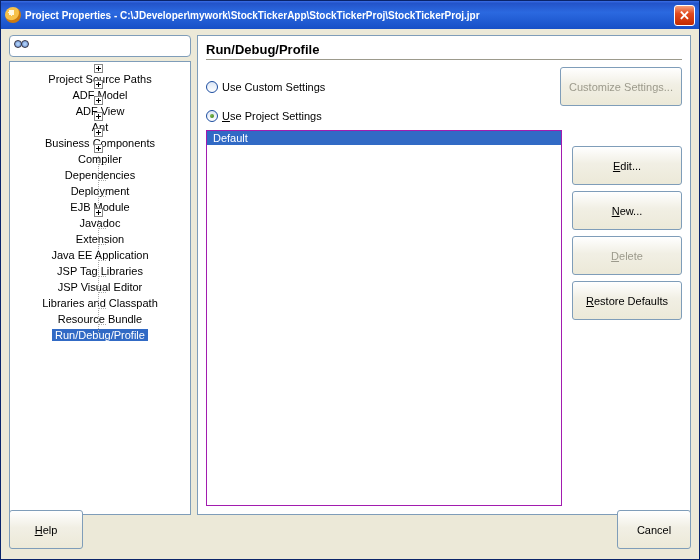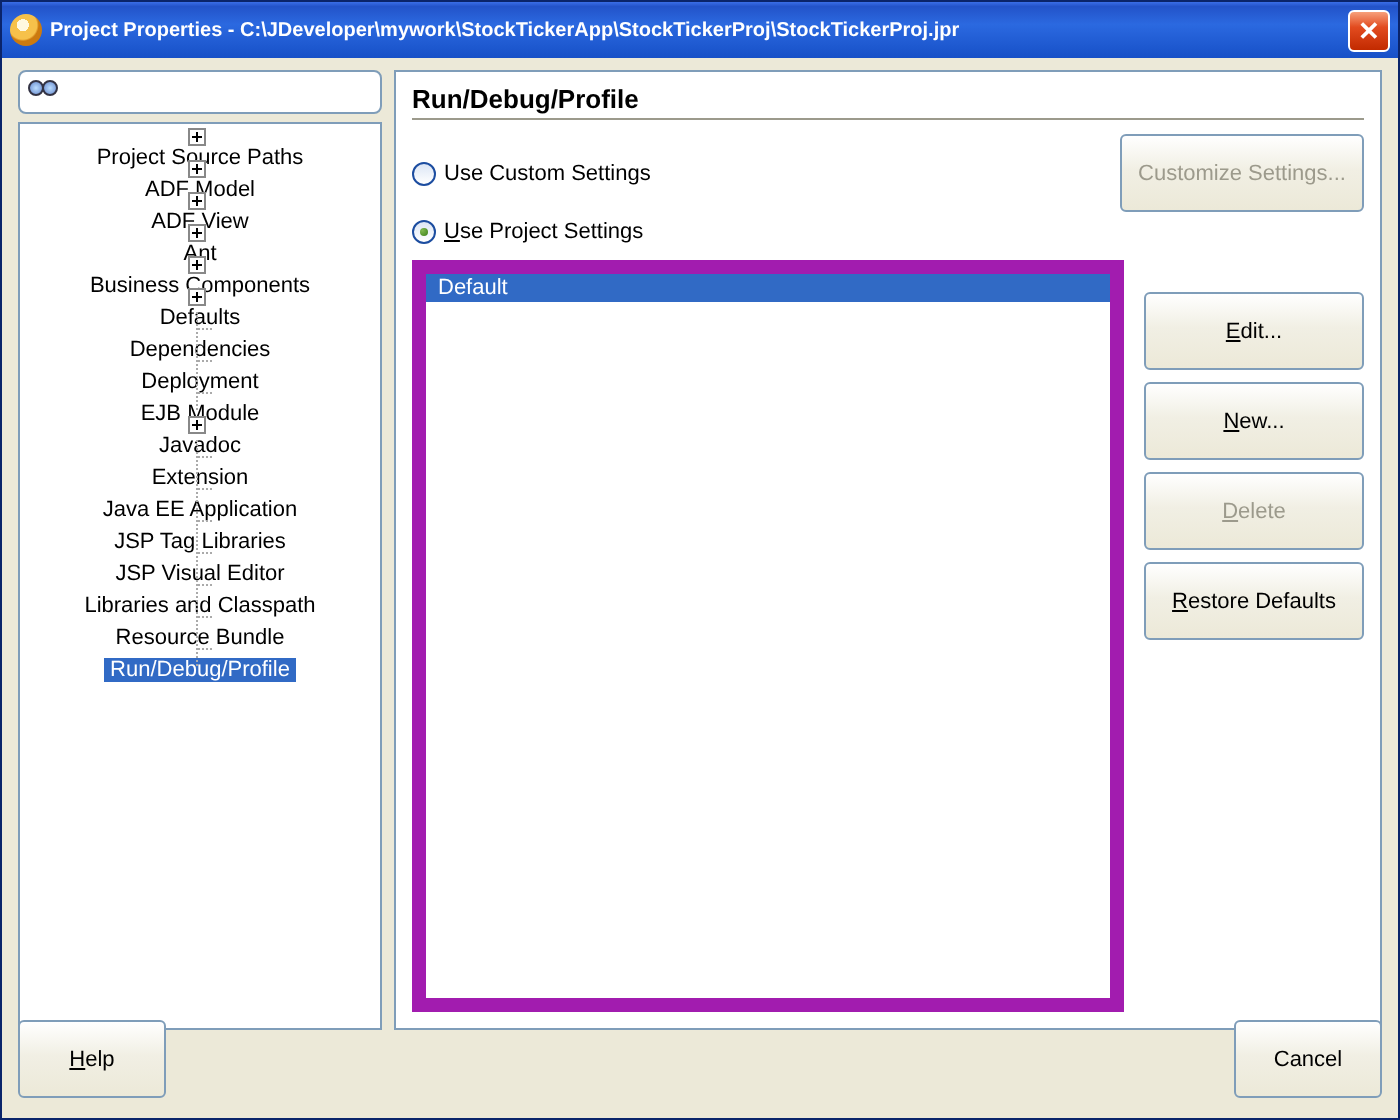--- a/index.html
+++ b/index.html
@@ -36,21 +36,21 @@
   .settings-label { cursor: pointer; }
   .settings-label .ul { text-decoration: underline; }
   .spacer-flex { flex: 1; }
   .btn { height: 39px; border: 1px solid #7f9db9; background: linear-gradient(to bottom, #fff, #f1efe4 45%, #ece9d8); border-radius: 3px; padding: 15px 10px; cursor: pointer; white-space: nowrap; display: inline-flex; align-items: center; justify-content: center; text-align: right; }
   .btn[disabled] { color: #9c9a8c; cursor: default; }
   .btn .ul { text-decoration: underline; }
   .customize-btn { width: 122px; }
   .config-area { flex: 1; display: flex; gap: 10px; margin-top: 4px; }
   .config-left { flex: 1; display: flex; flex-direction: column; }
   .config-label { margin-bottom: 2px; }
-  .config-list { flex: 1; border: 7px solid #a21caf; background: #fff; overflow: auto; }
+  .config-list { flex: 1; border: 1px solid #a21caf; background: #fff; overflow: auto; }
   .config-item { padding: 1px 6px; cursor: pointer; }
   .config-item.selected { background: #316ac5; color: #fff; }
   .config-buttons { width: 110px; display: flex; flex-direction: column; gap: 6px; padding-top: 16px; }
   .config-buttons .btn { width: 100%; }
   .bottom-bar { position: absolute; left: 8px; right: 8px; bottom: 10px; display: flex; align-items: center; }
   .bottom-bar .btn { width: 74px; }
   .bottom-bar .help-btn { width: 74px; }
 </style>
 </head>
 <body>
@@ -84,21 +84,21 @@
           <div class="tree-item">
             <div class="expander plus"></div>
             <span class="tree-label">Ant</span>
           </div>
           <div class="tree-item">
             <div class="expander plus"></div>
             <span class="tree-label">Business Components</span>
           </div>
           <div class="tree-item">
             <div class="expander plus"></div>
-            <span class="tree-label">Defaults</span>
+            <span class="tree-label">Compiler</span>
           </div>
           <div class="tree-item">
             <div class="exp-space"></div>
             <span class="tree-label">Dependencies</span>
           </div>
           <div class="tree-item">
             <div class="exp-space"></div>
             <span class="tree-label">Deployment</span>
           </div>
           <div class="tree-item">

